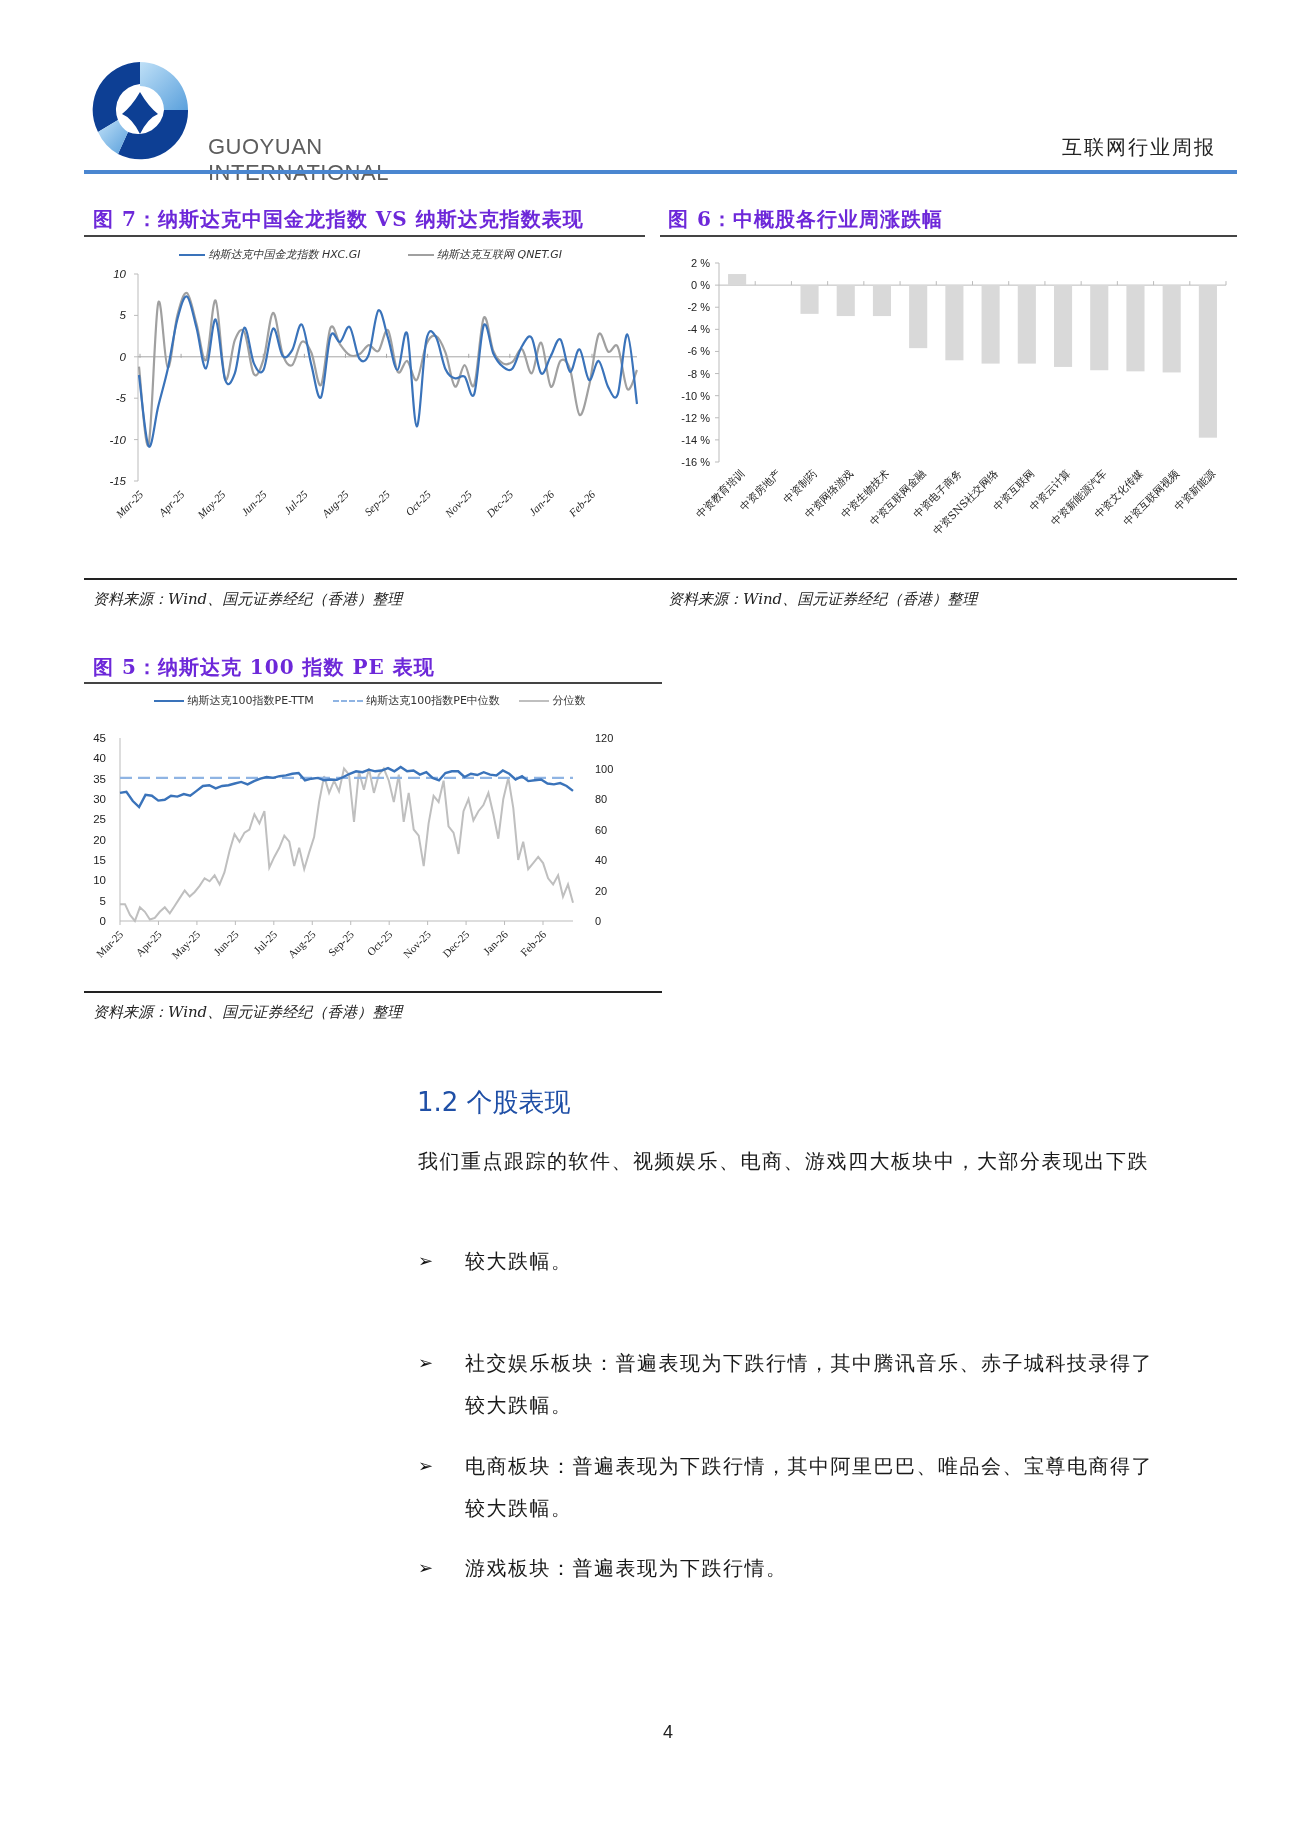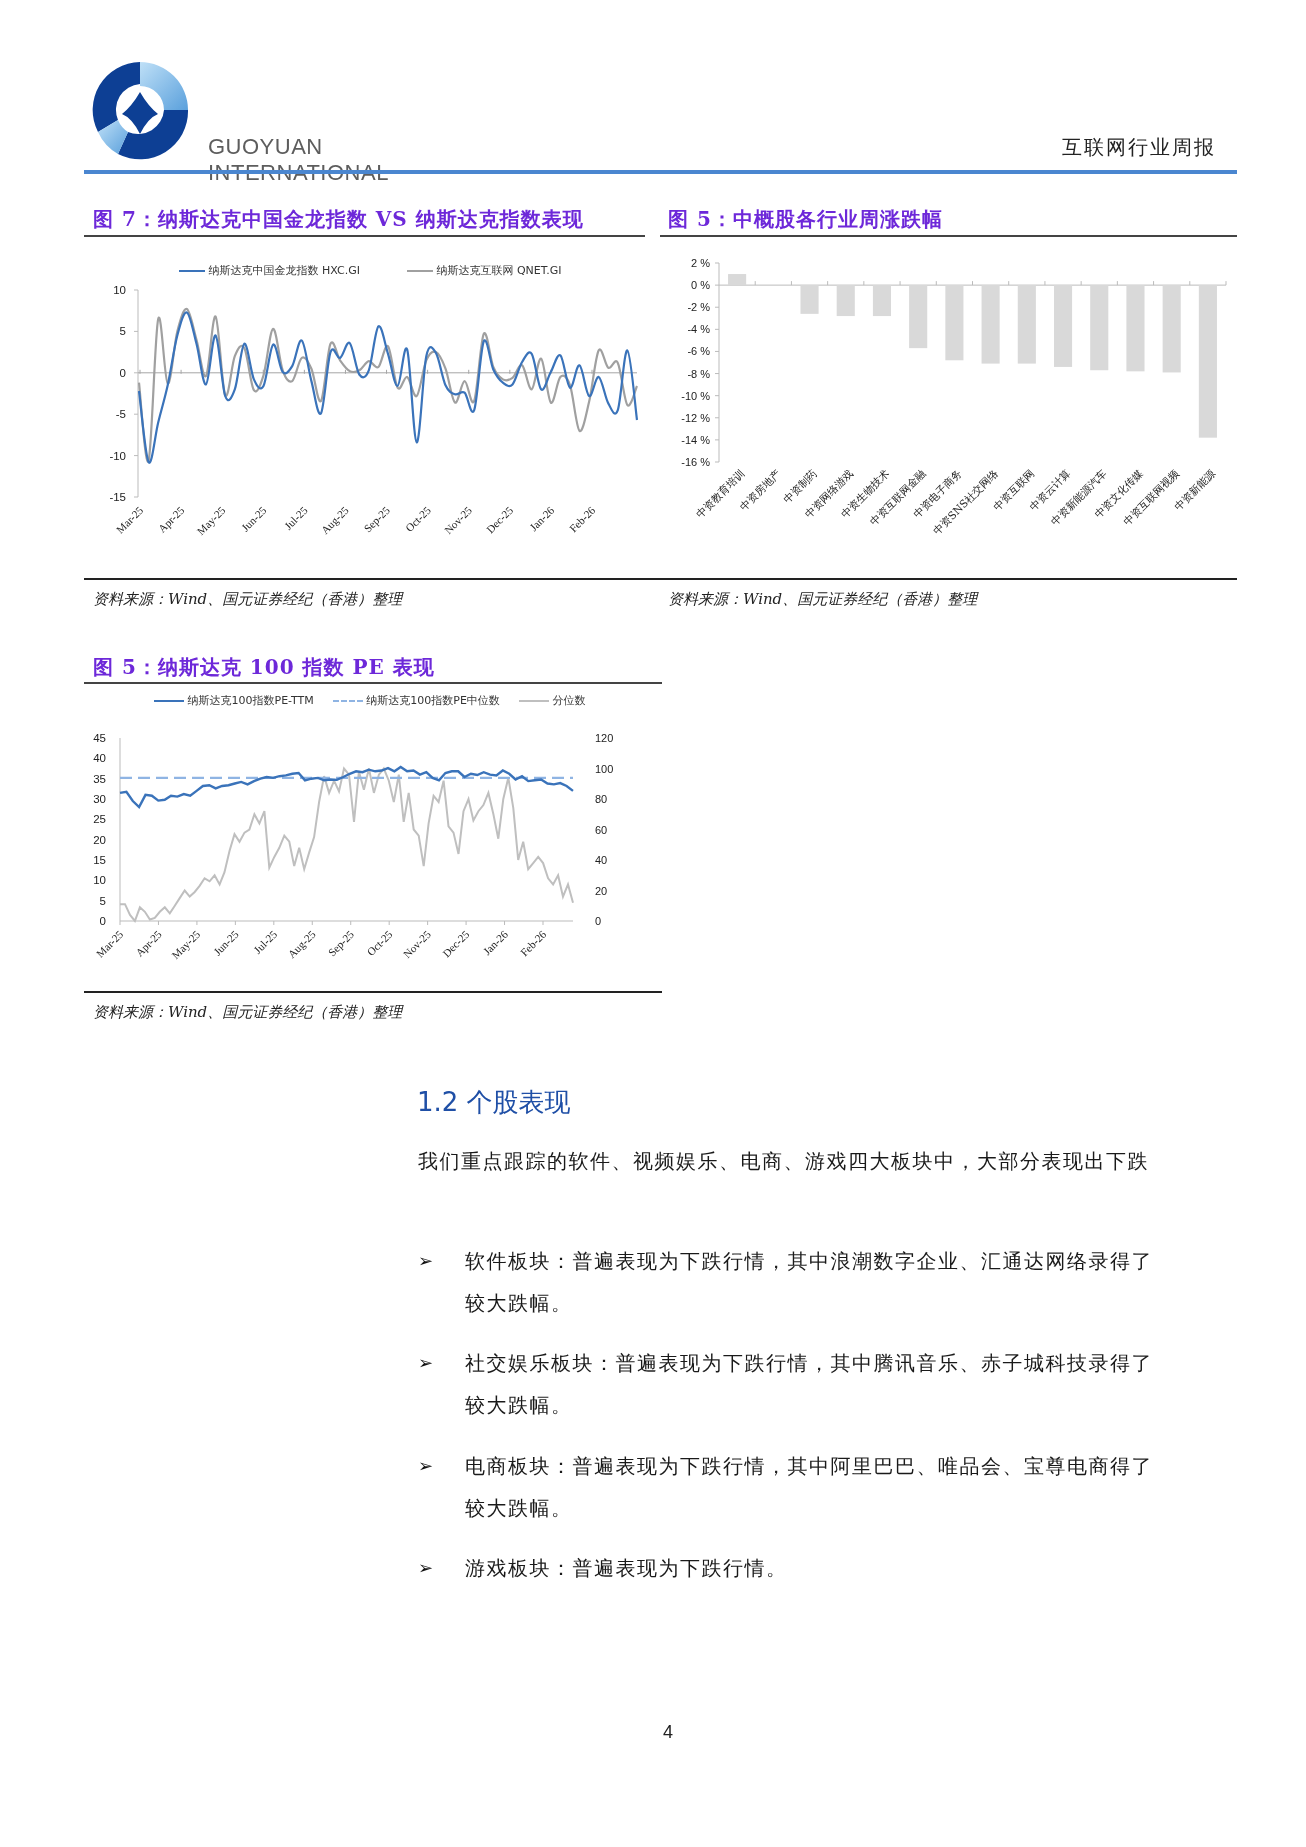--- a/index.html
+++ b/index.html
@@ -40,21 +40,21 @@
   </svg>
   <div class="abs logo-en" style="left:120px;top:76px;">GUOYUAN INTERNATIONAL</div>
 </div>
 
 <div class="abs doc-type" style="left:1062px;top:134px;">互联网行业周报</div>
 <div class="abs header-rule" style="left:84px;top:170px;width:1153px;"></div>
 
 <div class="abs fig-title" style="left:93px;top:206px;">图 7：纳斯达克中国金龙指数 VS 纳斯达克指数表现</div>
 <div class="abs rule-dark" style="left:84px;top:235px;width:561px;"></div>
 
-<div class="abs" style="left:84px;top:256px;width:570px;height:320px;">
+<div class="abs" style="left:84px;top:240px;width:570px;height:320px;font-style:italic;">
   <div class="abs legend" style="left:95px;top:7px;">
     <span style="display:inline-block;width:26px;height:2px;background:#3a73ba;vertical-align:middle;"></span>
     <span>纳斯达克中国金龙指数 HXC.GI</span>
     <span style="display:inline-block;width:40px;"></span>
     <span style="display:inline-block;width:26px;height:2px;background:#a0a0a0;vertical-align:middle;"></span>
     <span>纳斯达克互联网 QNET.GI</span>
   </div>
   <svg id="chart7" class="abs" style="left:0;top:0" width="570" height="320">
       <line x1="54" y1="34" x2="54" y2="241" stroke="#bbb" stroke-width="1"></line>
       <line x1="50" y1="34" x2="54" y2="34" stroke="#bbb"></line>
@@ -92,21 +92,21 @@
       <text x="429.81818181818187" y="255" text-anchor="end" class="tick" transform="rotate(-45 429.81818181818187 255)" style="font-family:&quot;Liberation Serif&quot;,serif;font-size:11px">Dec-25</text>
       <line x1="466.90909090909093" y1="113.80000000000001" x2="466.90909090909093" y2="117.80000000000001" stroke="#a6a6a6"></line>
       <text x="470.90909090909093" y="255" text-anchor="end" class="tick" transform="rotate(-45 470.90909090909093 255)" style="font-family:&quot;Liberation Serif&quot;,serif;font-size:11px">Jan-26</text>
       <line x1="508" y1="113.80000000000001" x2="508" y2="117.80000000000001" stroke="#a6a6a6"></line>
       <text x="512" y="255" text-anchor="end" class="tick" transform="rotate(-45 512 255)" style="font-family:&quot;Liberation Serif&quot;,serif;font-size:11px">Feb-26</text>
       <path d="M55.0 126.7 C56.6 139.7 61.4 215.2 64.6 204.6 C67.8 193.9 71.0 75.8 74.2 63.0 C77.3 50.1 80.5 125.5 83.7 127.6 C86.9 129.6 90.1 87.8 93.3 75.4 C96.5 63.0 99.7 51.7 102.9 53.0 C106.1 54.4 109.3 72.5 112.5 83.7 C115.7 94.9 118.8 124.0 122.0 120.1 C125.2 116.2 128.4 57.3 131.6 60.5 C134.8 63.7 138.0 132.5 141.2 139.2 C144.4 145.8 147.6 108.1 150.8 100.2 C154.0 92.4 157.2 86.3 160.3 92.0 C163.5 97.6 166.7 129.6 169.9 134.2 C173.1 138.7 176.3 129.5 179.5 119.3 C182.7 109.1 185.9 73.7 189.1 72.9 C192.3 72.1 195.5 105.6 198.7 114.3 C201.8 123.0 205.0 127.2 208.2 125.1 C211.4 123.0 214.6 104.0 217.8 101.9 C221.0 99.8 224.2 105.5 227.4 112.7 C230.6 119.8 233.8 149.1 237.0 145.0 C240.2 140.8 243.3 94.6 246.5 87.8 C249.7 81.1 252.9 99.8 256.1 104.4 C259.3 108.9 262.5 113.5 265.7 115.1 C268.9 116.8 272.1 116.0 275.3 114.3 C278.5 112.7 281.7 105.8 284.8 105.2 C288.0 104.7 291.2 113.5 294.4 111.0 C297.6 108.5 300.8 86.9 304.0 90.3 C307.2 93.8 310.4 126.6 313.6 131.7 C316.8 136.8 320.0 119.6 323.2 120.9 C326.3 122.3 329.5 142.7 332.7 140.0 C335.9 137.2 339.1 111.7 342.3 104.4 C345.5 97.1 348.7 94.7 351.9 96.1 C355.1 97.5 358.3 104.2 361.5 112.7 C364.7 121.1 367.8 144.5 371.0 146.6 C374.2 148.7 377.4 125.4 380.6 125.1 C383.8 124.8 387.0 152.8 390.2 145.0 C393.4 137.1 396.6 83.5 399.8 77.9 C403.0 72.2 406.2 103.4 409.3 111.0 C412.5 118.6 415.7 121.6 418.9 123.4 C422.1 125.2 425.3 124.1 428.5 121.8 C431.7 119.4 434.9 107.4 438.1 109.3 C441.3 111.3 444.5 134.5 447.7 133.4 C450.8 132.3 454.0 100.5 457.2 102.7 C460.4 104.9 463.6 143.6 466.8 146.6 C470.0 149.6 473.2 123.8 476.4 120.9 C479.6 118.0 482.8 120.3 486.0 129.2 C489.2 138.2 492.3 172.0 495.5 174.8 C498.7 177.5 501.9 159.2 505.1 145.8 C508.3 132.4 511.5 100.1 514.7 94.4 C517.9 88.8 521.1 109.8 524.3 111.8 C527.5 113.9 530.7 100.7 533.8 106.9 C537.0 113.1 540.2 145.2 543.4 149.1 C546.6 153.0 551.4 133.2 553.0 130.0" fill="none" stroke="#a0a0a0" stroke-width="2.2"></path>
       <path d="M55.0 135.0 C56.6 146.9 61.4 201.0 64.6 206.2 C67.8 211.5 71.0 179.3 74.2 166.5 C77.3 153.6 80.5 143.7 83.7 129.2 C86.9 114.7 90.1 91.7 93.3 79.5 C96.5 67.4 99.7 55.0 102.9 56.4 C106.1 57.7 109.3 75.8 112.5 87.8 C115.7 99.8 118.8 129.8 122.0 128.4 C125.2 127.0 128.4 77.6 131.6 79.5 C134.8 81.5 138.0 131.0 141.2 140.0 C144.4 149.0 147.6 142.1 150.8 133.4 C154.0 124.7 157.2 89.5 160.3 87.8 C163.5 86.2 166.7 116.4 169.9 123.4 C173.1 130.5 176.3 135.8 179.5 130.0 C182.7 124.3 185.9 91.0 189.1 88.6 C192.3 86.3 195.5 112.4 198.7 116.0 C201.8 119.6 205.0 115.4 208.2 110.2 C211.4 104.9 214.6 82.0 217.8 84.5 C221.0 87.0 224.2 112.9 227.4 125.1 C230.6 137.2 233.8 162.2 237.0 157.4 C240.2 152.5 243.3 105.3 246.5 96.1 C249.7 86.9 252.9 103.4 256.1 101.9 C259.3 100.4 262.5 84.2 265.7 87.0 C268.9 89.8 272.1 113.9 275.3 118.5 C278.5 123.0 281.7 122.3 284.8 114.3 C288.0 106.3 291.2 73.2 294.4 70.4 C297.6 67.7 300.8 87.8 304.0 97.8 C307.2 107.7 310.4 130.7 313.6 130.0 C316.8 129.4 320.0 84.2 323.2 93.6 C326.3 103.0 329.5 185.2 332.7 186.4 C335.9 187.5 339.1 115.1 342.3 100.2 C345.5 85.3 348.7 92.1 351.9 96.9 C355.1 101.8 358.3 122.3 361.5 129.2 C364.7 136.1 367.8 137.1 371.0 138.3 C374.2 139.6 377.4 134.1 380.6 136.7 C383.8 139.3 387.0 162.6 390.2 154.1 C393.4 145.5 396.6 92.1 399.8 85.3 C403.0 78.6 406.2 106.6 409.3 113.5 C412.5 120.4 415.7 124.3 418.9 126.7 C422.1 129.2 425.3 131.8 428.5 128.4 C431.7 124.9 434.9 111.1 438.1 106.0 C441.3 100.9 444.5 93.2 447.7 97.8 C450.8 102.3 454.0 130.3 457.2 133.4 C460.4 136.4 463.6 121.6 466.8 116.0 C470.0 110.3 473.2 96.8 476.4 99.4 C479.6 102.0 482.8 130.0 486.0 131.7 C489.2 133.4 492.3 108.0 495.5 109.3 C498.7 110.7 501.9 138.1 505.1 140.0 C508.3 141.9 511.5 119.7 514.7 120.9 C517.9 122.2 521.1 141.9 524.3 147.4 C527.5 153.0 530.7 162.9 533.8 154.1 C537.0 145.2 540.2 92.8 543.4 94.4 C546.6 96.1 551.4 152.4 553.0 164.0" fill="none" stroke="#3a73ba" stroke-width="2.2"></path>
     </svg>
 </div>
 
-<div class="abs fig-title" style="left:668px;top:206px;">图 5：中概股各行业周涨跌幅</div>
+<div class="abs fig-title" style="left:668px;top:206px;">图 6：中概股各行业周涨跌幅</div>
 <div class="abs rule-dark" style="left:660px;top:235px;width:577px;"></div>
 
 <div class="abs" style="left:660px;top:240px;width:577px;height:330px;">
   <svg id="chart8" class="abs" style="left:0;top:0" width="577" height="330">
       <line x1="59" y1="23" x2="59" y2="222" stroke="#bbb"></line>
       <line x1="55" y1="23" x2="59" y2="23" stroke="#bbb"></line>
       <text x="50" y="27" text-anchor="end" class="tick" style="font-size:11px">2 %</text>
       <line x1="55" y1="45.111111111111114" x2="59" y2="45.111111111111114" stroke="#bbb"></line>
       <text x="50" y="49.111111111111114" text-anchor="end" class="tick" style="font-size:11px">0 %</text>
       <line x1="55" y1="67.22222222222223" x2="59" y2="67.22222222222223" stroke="#bbb"></line>
@@ -244,21 +244,20 @@
 <div class="abs section-h" style="left:417px;top:1085px;">1.2 个股表现</div>
 
 <div class="abs para" style="left:418px;top:1140px;width:830px;">
   <div>我们重点跟踪的软件、视频娱乐、电商、游戏四大板块中，大部分表现出下跌</div>
 </div>
 
 <div class="abs" style="left:418px;top:1240px;width:830px;">
   <div class="para" style="position:absolute;left:0;top:0;width:830px;">
     <span class="abs bullet-arrow" style="left:0;top:0;">➢</span>
     <div style="margin-left:47px;">
-      <div>软件板块：普遍表现为下跌行情，其中浪潮数字企业、汇通达网络录得了</div>
       <div>较大跌幅。</div>
     </div>
   </div>
   <div class="para" style="position:absolute;left:0;top:102px;width:830px;">
     <span class="abs bullet-arrow" style="left:0;top:0;">➢</span>
     <div style="margin-left:47px;">
       <div>社交娱乐板块：普遍表现为下跌行情，其中腾讯音乐、赤子城科技录得了</div>
       <div>较大跌幅。</div>
     </div>
   </div>

